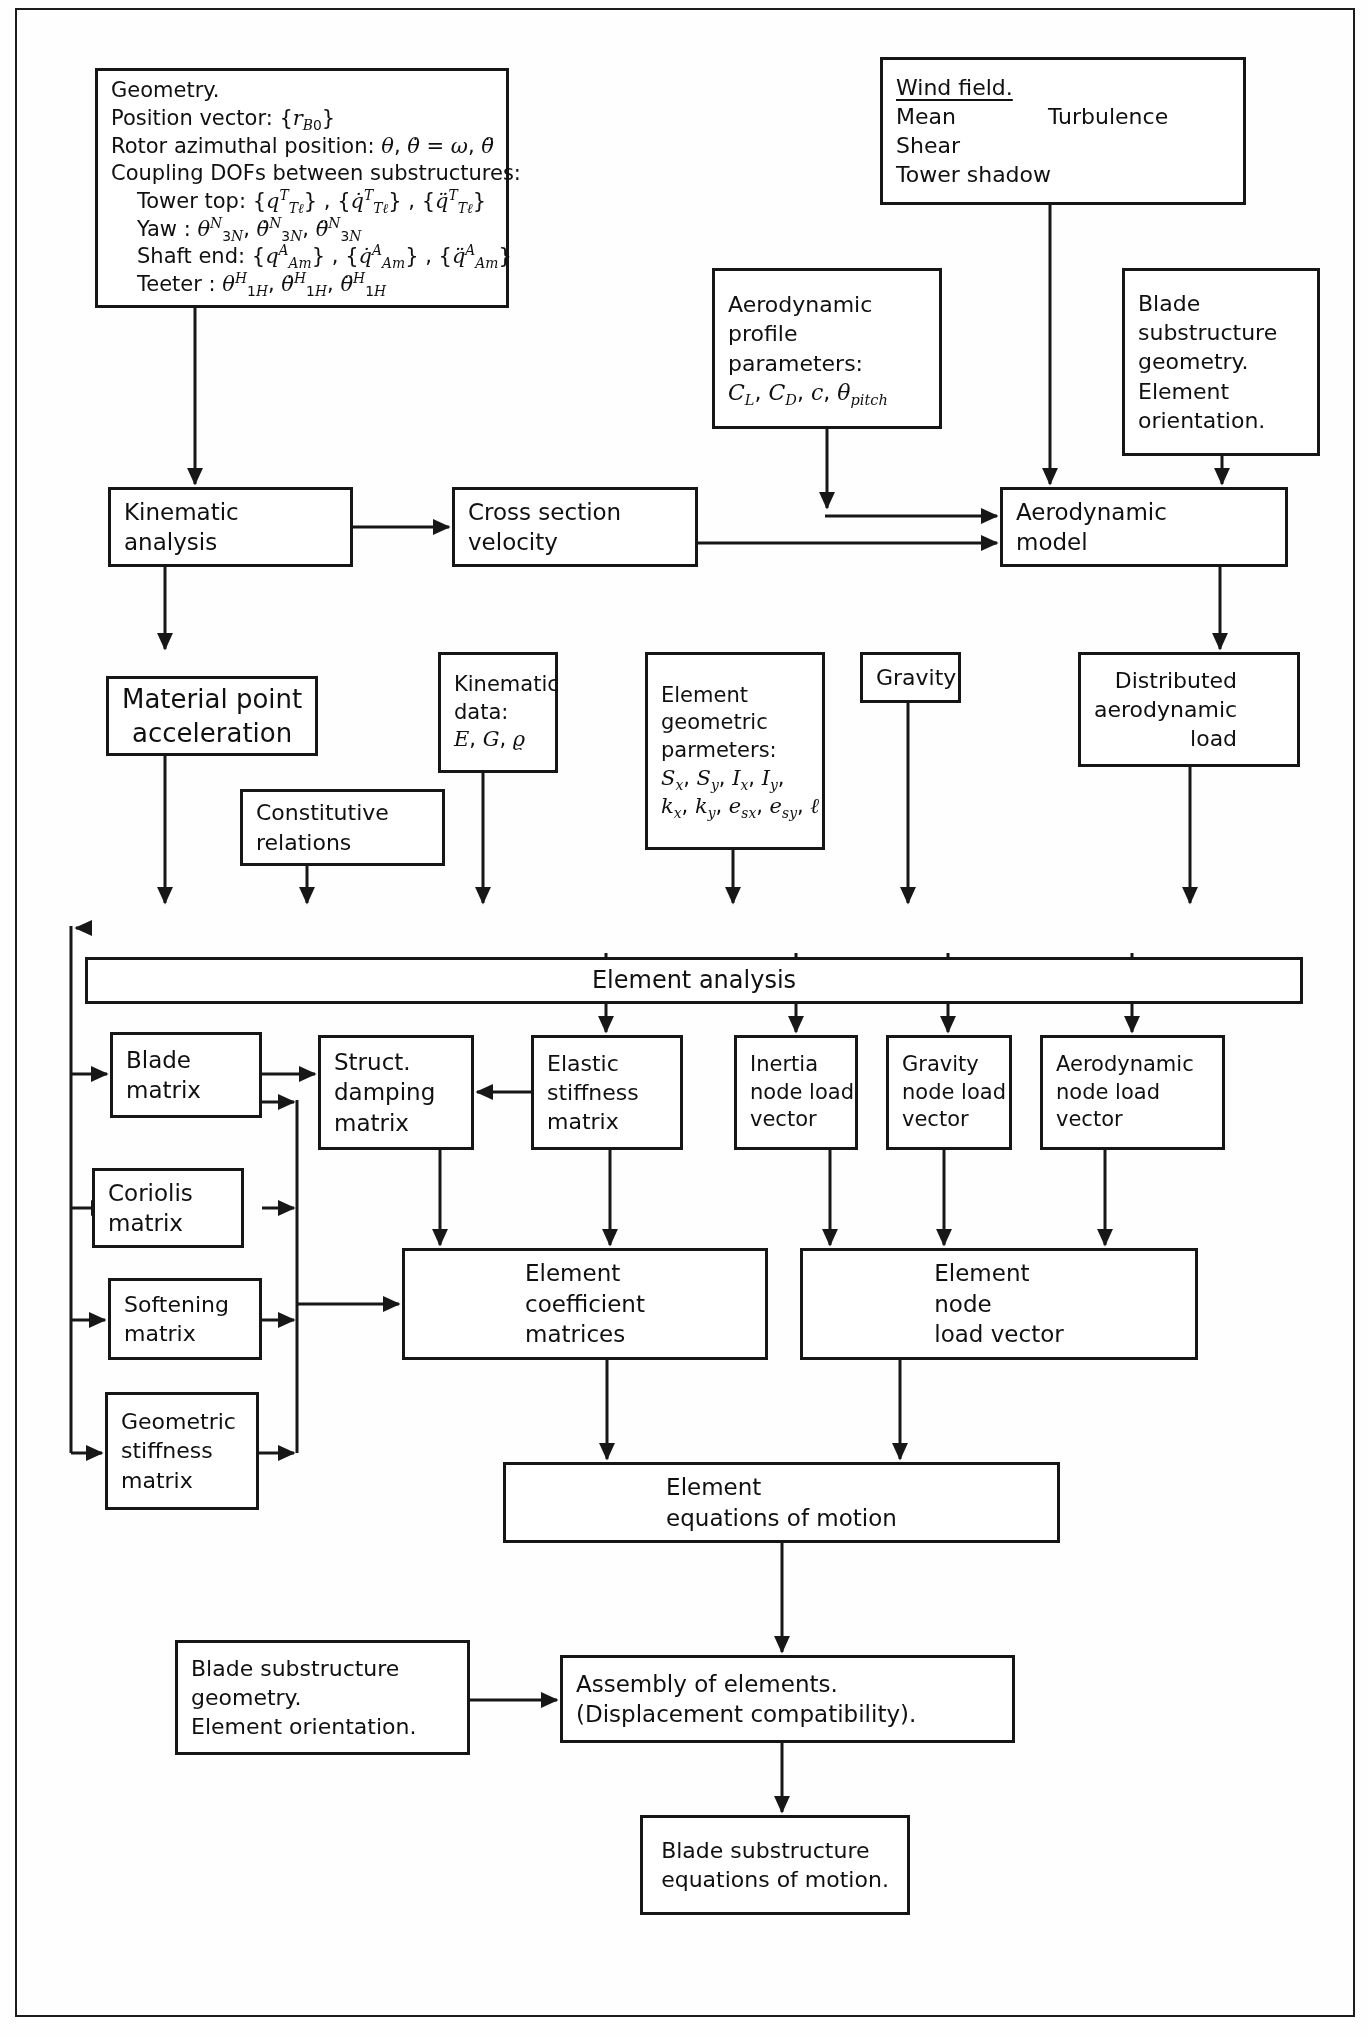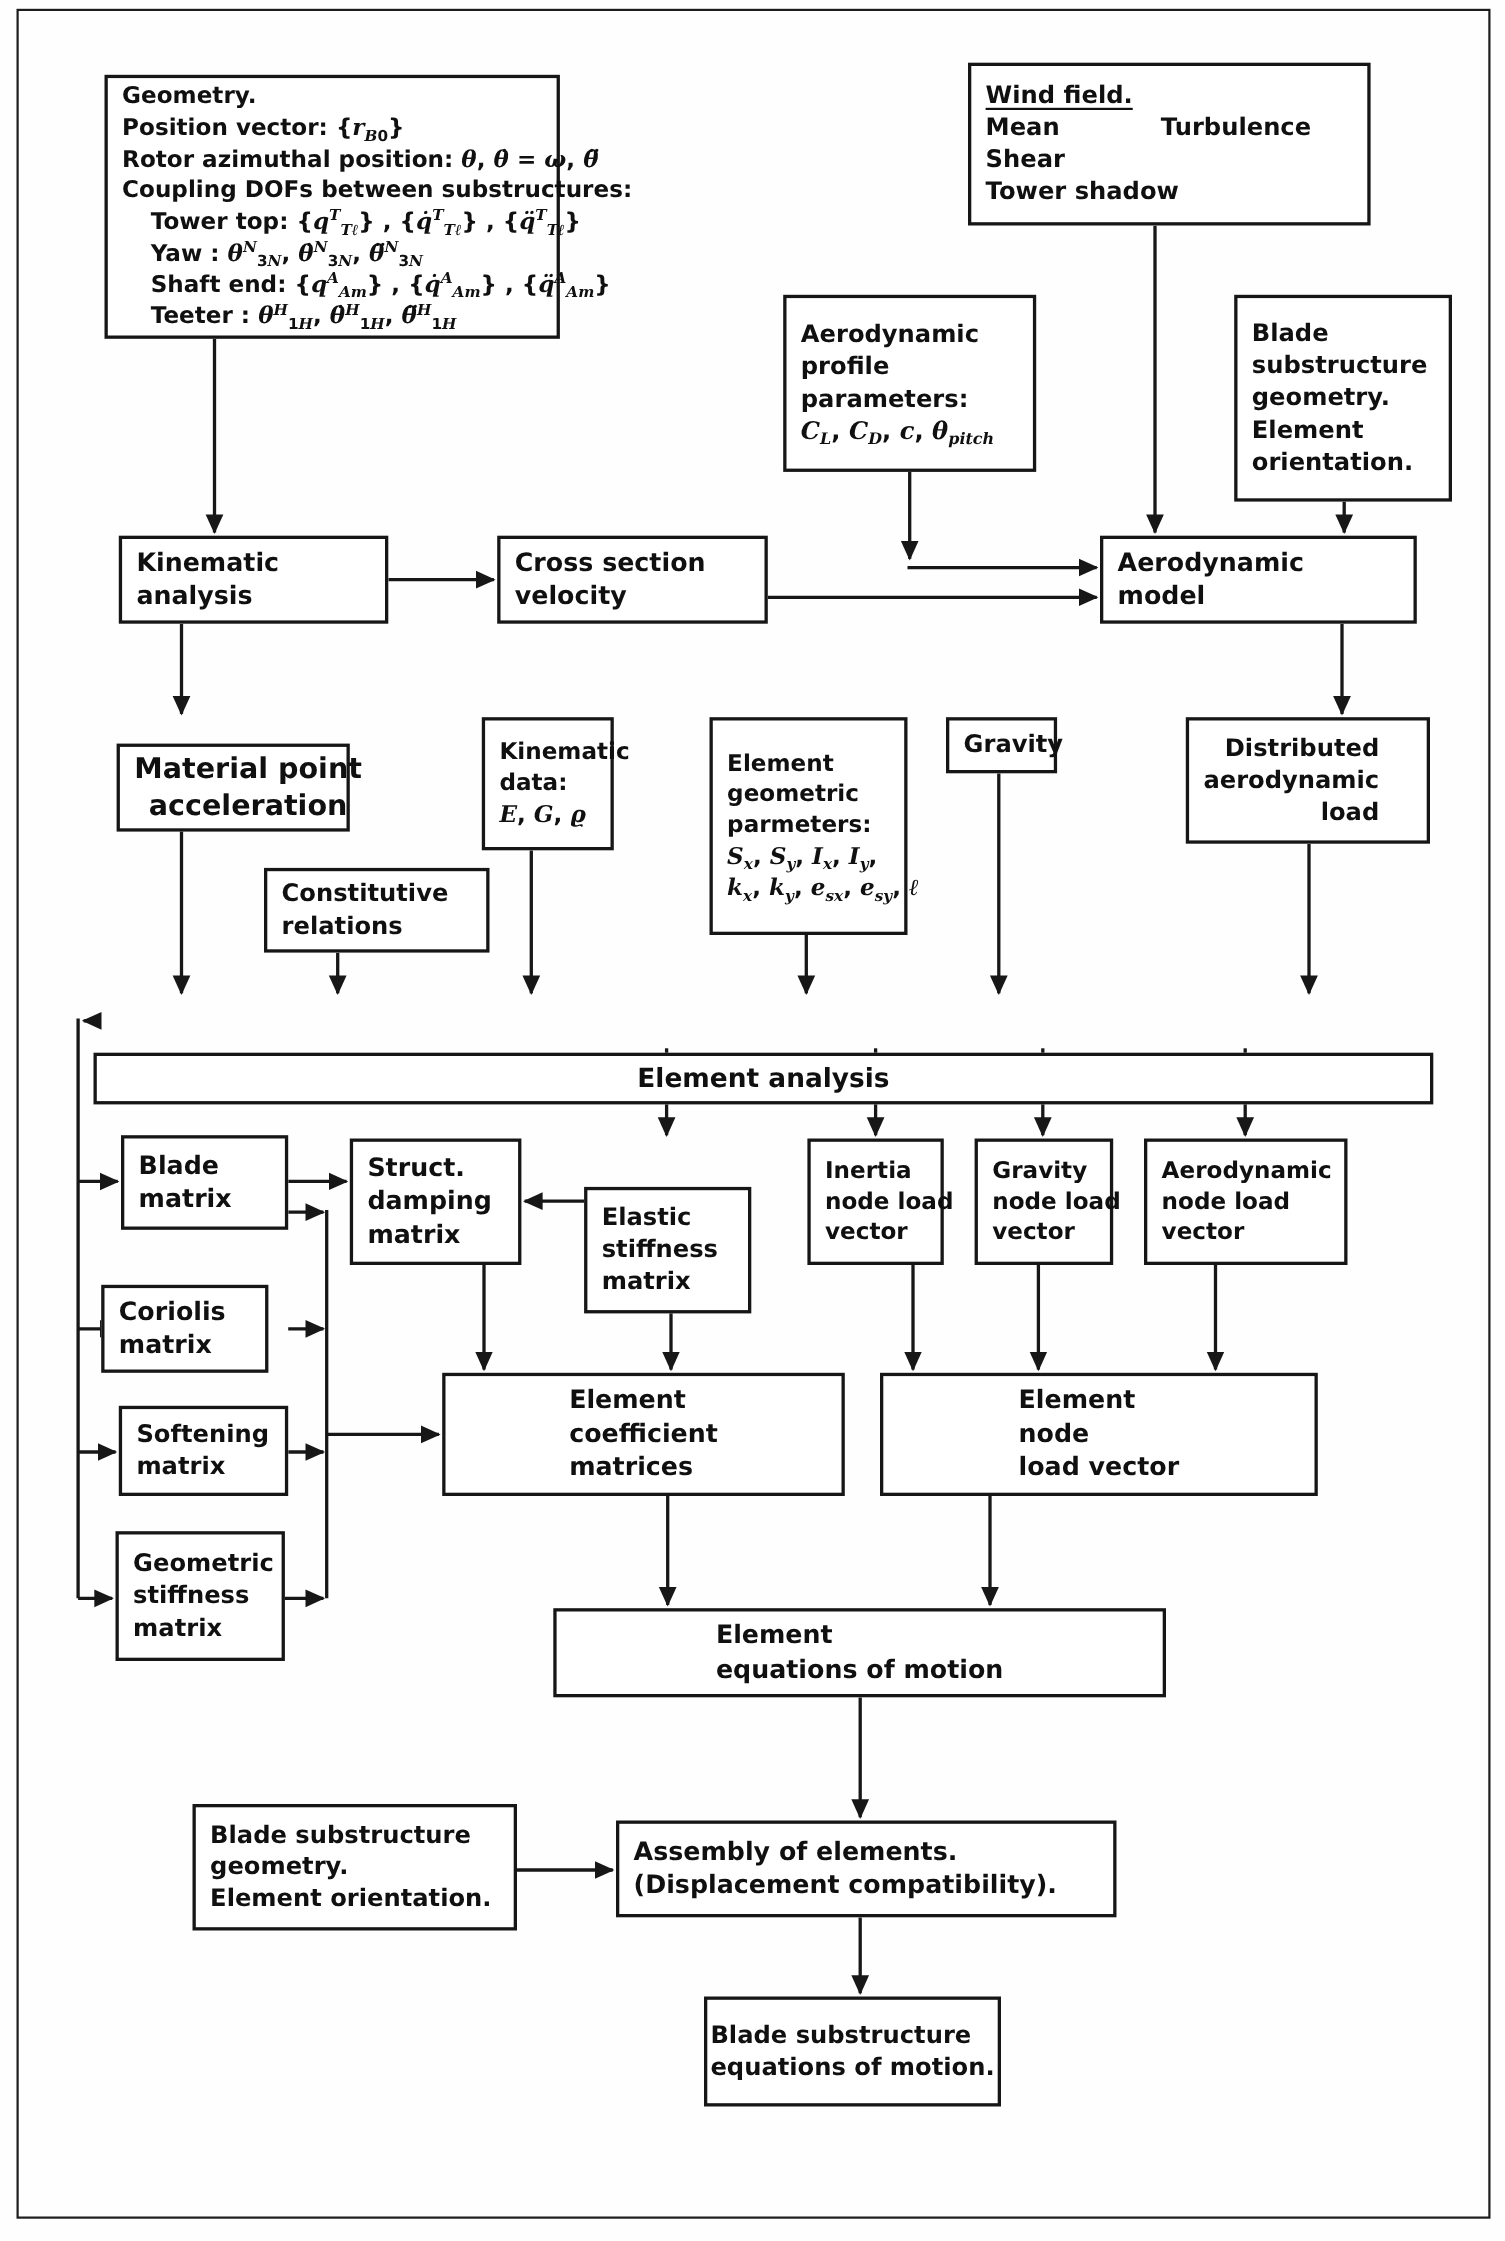--- a/index.html
+++ b/index.html
@@ -3,21 +3,21 @@
 <meta charset="utf-8">
 <style>
   html,body{margin:0;padding:0;background:#ffffff;}
   #canvas{position:relative;width:1368px;height:2037px;background:#fefefe;overflow:hidden;
           font-family:"DejaVu Sans",sans-serif;}
   #page-border{position:absolute;left:15px;top:8px;width:1336px;height:2005px;
                border:2px solid #1c1c1c;}
   #edges{position:absolute;left:0;top:0;width:1368px;height:2037px;}
   #edges polyline{fill:none;stroke:#171717;stroke-width:3;}
   .node{position:absolute;border:3px solid #161616;background:#fff;display:flex;
-        align-items:center;color:#101010;font-weight:700;font-size:23px;line-height:1.32;}
+        align-items:center;color:#101010;font-weight:400;font-size:23px;line-height:1.32;}
   .node .block{padding:4px 13px;}
   .node.c{justify-content:center;text-align:center;}
   .node.bc{justify-content:center;}
   .ln{white-space:nowrap;}
   .ind{padding-left:26px;}
   .ln i{font-family:"DejaVu Serif",serif;font-style:italic;}
   sub,sup{font-size:66%;line-height:0;}
   .g{display:inline-block;width:92px;}
   u{text-underline-offset:4px;}
 </style>
@@ -183,21 +183,21 @@
           <div class="ln">matrix</div>
         </div>
       </div>
       <div class="node" style="left: 318px; top: 1035px; width: 150px; height: 109px;">
         <div class="block">
           <div class="ln">Struct.</div>
           <div class="ln">damping</div>
           <div class="ln">matrix</div>
         </div>
       </div>
-      <div class="node" style="left: 531px; top: 1035px; width: 146px; height: 109px; font-size: 22px; margin-top: 44px;">
+      <div class="node" style="left: 531px; top: 1035px; width: 146px; height: 109px; font-size: 22px;">
         <div class="block">
           <div class="ln">Elastic</div>
           <div class="ln">stiffness</div>
           <div class="ln">matrix</div>
         </div>
       </div>
       <div class="node" style="left: 734px; top: 1035px; width: 118px; height: 109px; font-size: 21px;">
         <div class="block">
           <div class="ln">Inertia</div>
           <div class="ln">node load</div>

